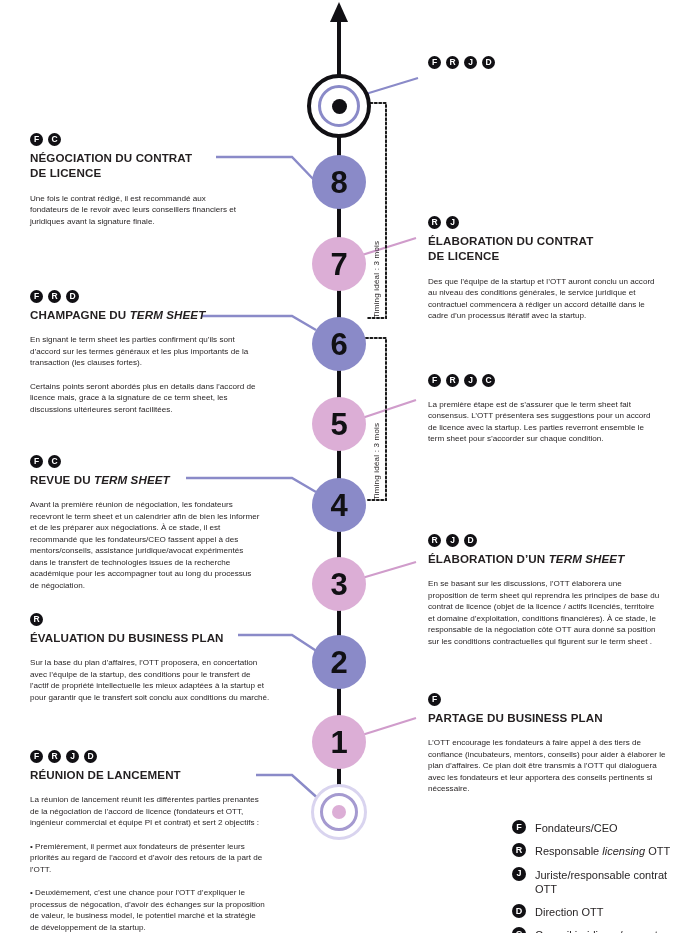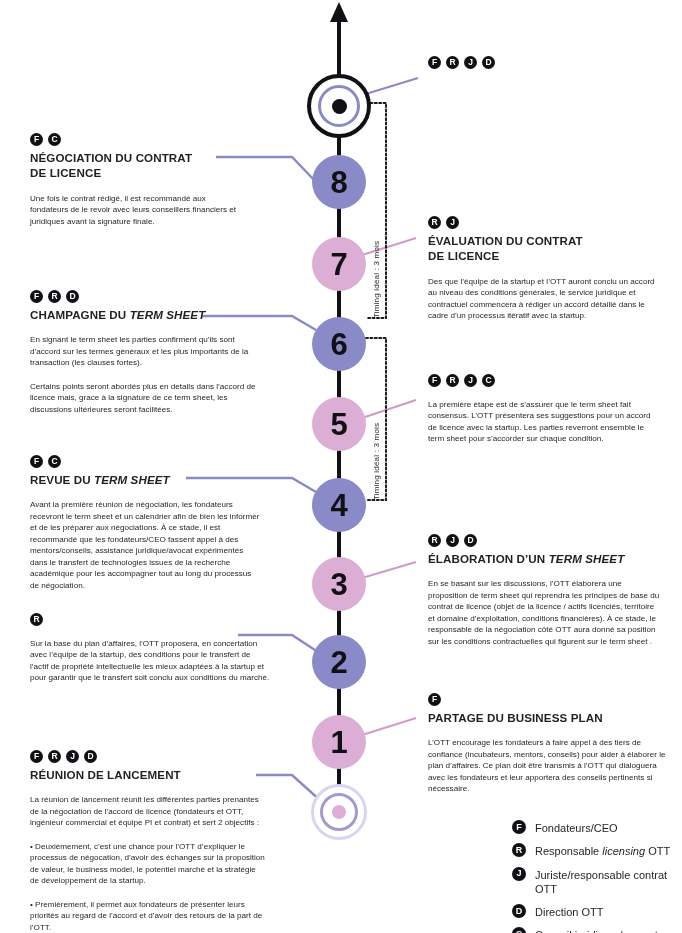--- a/index.html
+++ b/index.html
@@ -172,21 +172,21 @@
       <p>Une fois le contrat rédigé, il est recommandé aux fondateurs de le revoir avec leurs conseillers financiers et juridiques avant la signature finale.</p>
     </div>
   </div>
 
   <div class="block" style="left:428px;top:216px;width:228px;">
     <div class="badges">
       <span class="badge">R</span>
       <span class="badge">J</span>
     </div>
     <div class="title">
-      <span>ÉVALUATION DU CONTRAT</span><br>
+      <span>ÉLABORATION DU CONTRAT</span><br>
       <span>DE LICENCE</span>
     </div>
     <div class="body">
       <p>Des que l’équipe de la startup et l’OTT auront conclu un accord au niveau des conditions générales, le service juridique et contractuel commencera à rédiger un accord détaillé dans le cadre d’un processus itératif avec la startup.</p>
     </div>
   </div>
 
   <div class="block" style="left:30px;top:290px;width:228px;">
     <div class="badges">
       <span class="badge">F</span>
@@ -238,20 +238,21 @@
     </div>
     <div class="body">
       <p>En se basant sur les discussions, l’OTT élaborera une proposition de term sheet qui reprendra les principes de base du contrat de licence (objet de la licence / actifs licenciés, territoire et domaine d’exploitation, conditions financières). À ce stade, le responsable de la négociation côté OTT aura donné sa position sur les conditions contractuelles qui figurent sur le term sheet .</p>
     </div>
   </div>
 
   <div class="block" style="left:30px;top:613px;width:240px;">
     <div class="badges">
       <span class="badge">R</span>
     </div>
+    <div class="title">ÉVALUATION DU BUSINESS PLAN</div>
     <div class="body">
       <p>Sur la base du plan d’affaires, l’OTT proposera, en concertation avec l’équipe de la startup, des conditions pour le transfert de l’actif de propriété intellectuelle les mieux adaptées à la startup et pour garantir que le transfert soit conclu aux conditions du marché.</p>
     </div>
   </div>
 
   <div class="block" style="left:428px;top:693px;width:238px;">
     <div class="badges">
       <span class="badge">F</span>
     </div>
     <div class="title">PARTAGE DU BUSINESS PLAN</div>
@@ -263,22 +264,22 @@
   <div class="block" style="left:30px;top:750px;width:236px;">
     <div class="badges">
       <span class="badge">F</span>
       <span class="badge">R</span>
       <span class="badge">J</span>
       <span class="badge">D</span>
     </div>
     <div class="title">RÉUNION DE LANCEMENT</div>
     <div class="body">
       <p>La réunion de lancement réunit les différentes parties prenantes de la négociation de l’accord de licence (fondateurs et OTT, ingénieur commercial et équipe PI et contrat) et sert 2 objectifs :</p>
+      <p style="margin-bottom:0">• Premièrement, il permet aux fondateurs de présenter leurs priorités au regard de l’accord et d’avoir des retours de la part de l’OTT.</p>
       <p>• Deuxièmement, c’est une chance pour l’OTT d’expliquer le processus de négocation, d’avoir des échanges sur la proposition de valeur, le business model, le potentiel marché et la stratégie de développement de la startup.</p>
-      <p style="margin-bottom:0">• Premièrement, il permet aux fondateurs de présenter leurs priorités au regard de l’accord et d’avoir des retours de la part de l’OTT.</p>
     </div>
   </div>
 
   <div class="legend">
     <div class="legend-row">
       <span class="badge">F</span>
       <span class="legend-label">Fondateurs/CEO</span>
     </div>
     <div class="legend-row">
       <span class="badge">R</span>

